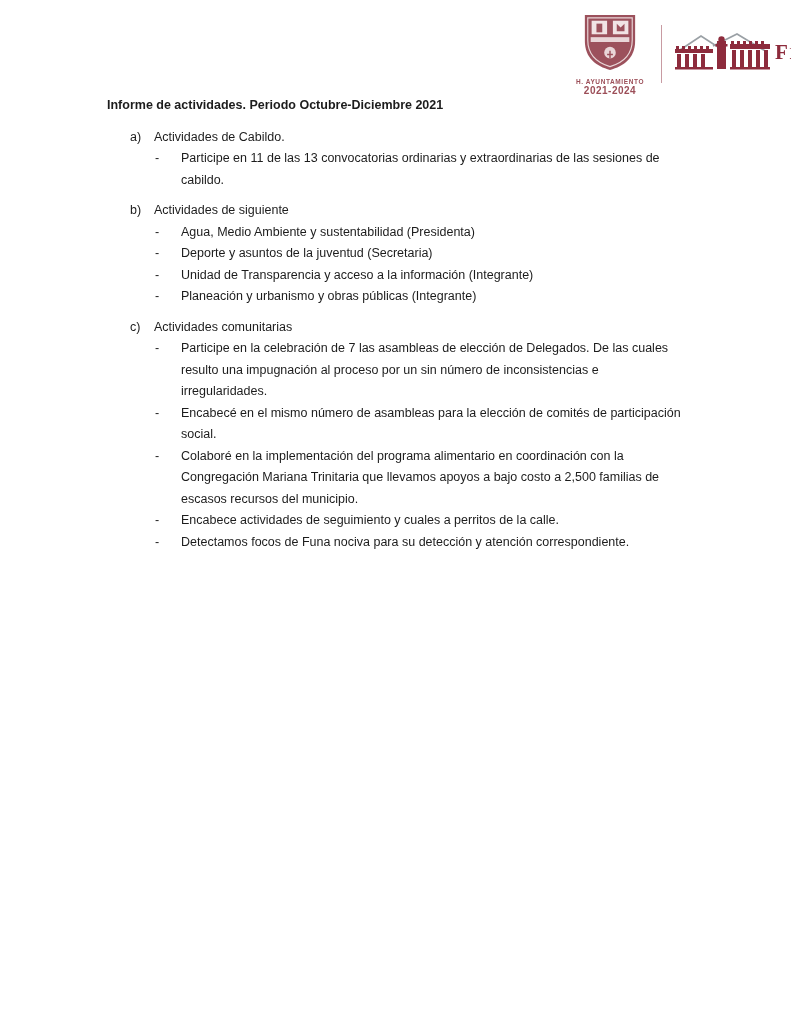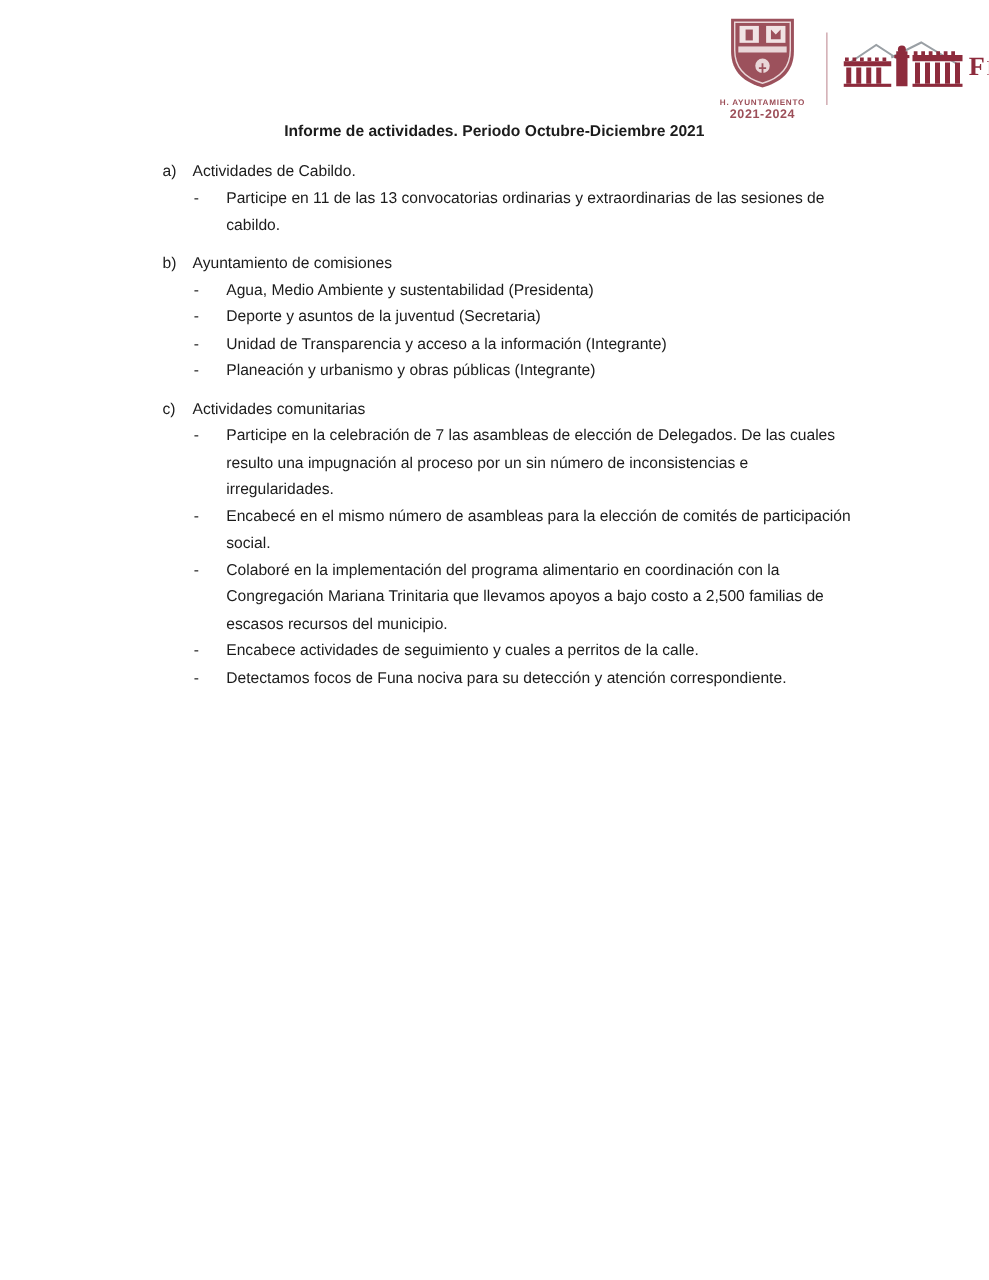--- a/index.html
+++ b/index.html
@@ -63,21 +63,20 @@
     position: absolute;
     top: 95px;
     left: 107px;
     width: 577px;
     font-size: 12.5px;
     line-height: 21.5px;
   }
   .doc-title, .doc-subtitle {
     font-size: 12.5px;
     font-weight: bold;
-    text-align: center;
   }
   .doc-subtitle { margin-top: 11px; }
   .intro { margin-top: 32px; }
   .sections { margin-top: 10px; }
   .section { margin-left: 23px; margin-top: 9px; }
   .sec-head { display: flex; }
   .sec-marker { width: 24px; flex: 0 0 24px; }
   .sec-items { margin-left: 25px; }
   .item-row { display: flex; }
   .item-dash { width: 26px; flex: 0 0 26px; }
@@ -165,21 +164,21 @@
           <div class="sec-items">
             <div class="item-row">
               <span class="item-dash">-</span>
               <span class="item-text"><span>Participe en </span><span class="b">11</span><span> de las </span><span class="b">13</span><span> convocatorias ordinarias y extraordinarias de las sesiones de cabildo.</span></span>
             </div>
           </div>
         </div>
         <div class="section">
           <div class="sec-head">
             <span class="sec-marker">b)</span>
-            <span class="sec-title">Ayuntamiento de comisiones</span>
+            <span class="sec-title">Actividades de siguiente</span>
           </div>
           <div class="sec-items">
             <div class="item-row">
               <span class="item-dash">-</span>
               <span class="item-text"><span>Agua, Medio Ambiente y sustentabilidad (Presidenta)</span></span>
             </div>
             <div class="item-row">
               <span class="item-dash">-</span>
               <span class="item-text"><span>Deporte y asuntos de la juventud (Secretaria)</span></span>
             </div>

